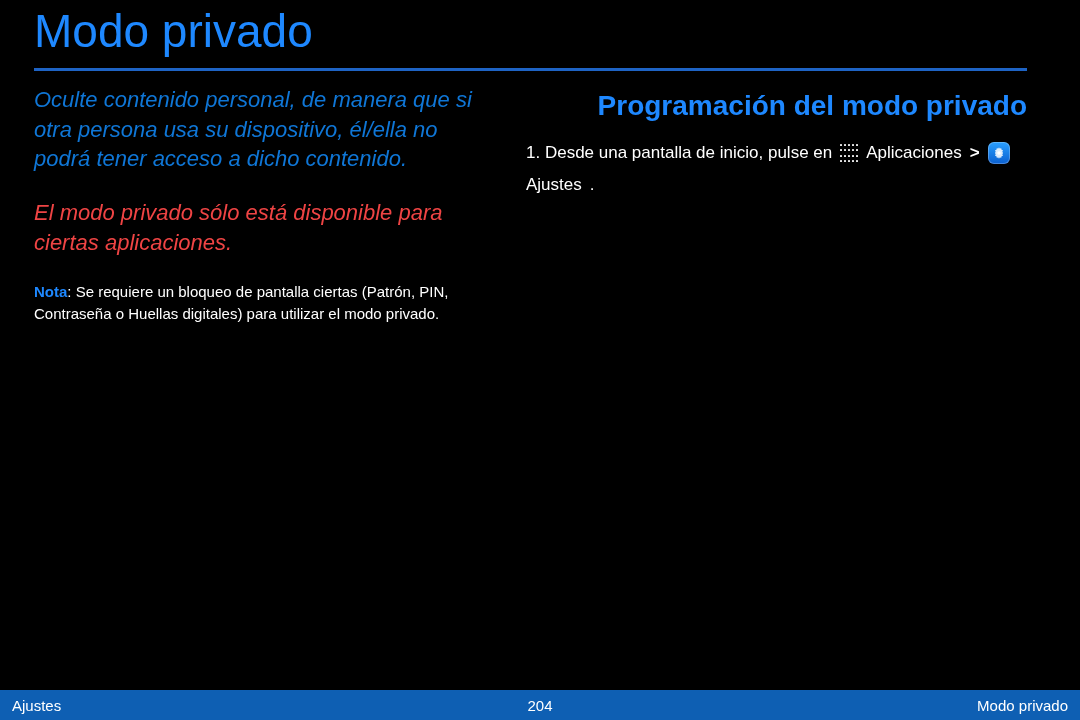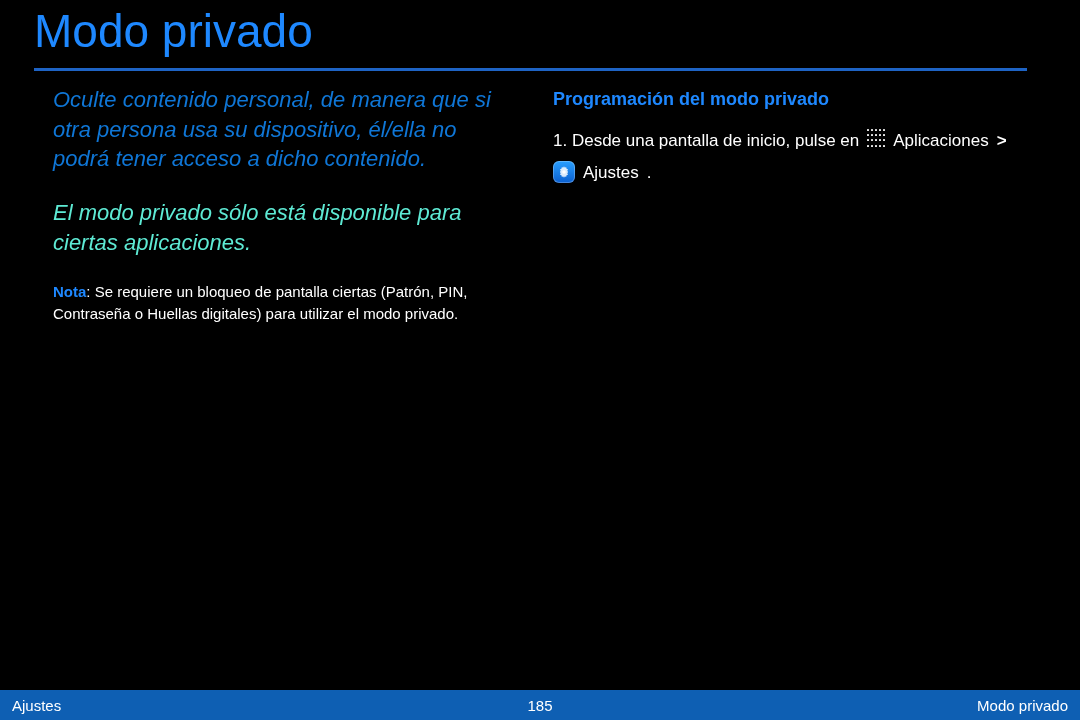--- a/index.html
+++ b/index.html
@@ -1,28 +1,28 @@
 <!DOCTYPE html>
 <html><head>
 <meta charset="utf-8">
 <style>
   * { box-sizing: border-box; margin: 0; padding: 0; }
   html, body { width: 1080px; height: 720px; background: #000; color: #fff; font-family: Arial, Helvetica, sans-serif; overflow: hidden; }
   .page { width: 1061px; height: 720px; position: relative; padding: 0 34px; }
   .title { color: #1e88ff; font-size: 46px; font-weight: 400; padding-top: 4px; padding-bottom: 6px; }
   .rule { height: 3px; background: #1e63c4; margin: 4px 0 14px 0; }
-  .columns { display: flex; gap: 40px; margin-left: 19px; }
+  .columns { display: flex; gap: 32px; }
   .col-left { width: 460px; }
   .col-right { flex: 1; }
   .intro { color: #0f76d6; font-style: italic; font-size: 22px; line-height: 1.35; margin-bottom: 24px; }
-  .avail { color: #5eead4; font-style: italic; font-size: 22px; line-height: 1.35; margin-bottom: 24px; }
+  .avail { color: #ef4444; font-style: italic; font-size: 22px; line-height: 1.35; margin-bottom: 24px; }
   .note { color: #fff; font-size: 15px; line-height: 1.45; }
   .note-label { color: #1e88ff; font-weight: 700; text-align: center; }
-  .section-h { color: #1e88ff; font-size: 18px; line-height: 1.2; margin-bottom: 18px; padding-top: 4px; }
-  .step { font-size: 17px; color: #fff; line-height: 1.45; display: flex; align-items: flex-start; gap: 8px; flex-wrap: wrap; }
+  .section-h { color: #1e88ff; font-size: 28px; line-height: 1.2; margin-bottom: 18px; padding-top: 4px; text-align: right; }
+  .step { font-size: 17px; color: #fff; line-height: 1.45; display: flex; align-items: center; gap: 8px; flex-wrap: wrap; }
   .apps-icon { display: inline-block; width: 18px; height: 18px; position: relative; }
   .apps-icon .dots { position: absolute; inset: 0; }
   .apps-icon .d { position: absolute; width: 2px; height: 2px; background: #e8e8e8; border-radius: 0.5px; }
   .gear-icon { display: inline-flex; width: 22px; height: 22px; border-radius: 6px; background: linear-gradient(180deg,#2aa0ff,#0a5fd0); align-items: center; justify-content: center; box-shadow: inset 0 0 0 1px rgba(255,255,255,0.25); }
   .gear-icon svg { width: 14px; height: 14px; }
   .gt { color: #fff; font-weight: 700; }
   .footer { position: absolute; left: 0; bottom: 0; width: 1080px; height: 30px; background: #0e5fb3; color: #fff; font-size: 15px; display: flex; align-items: center; justify-content: space-between; padding: 0 12px; }
   .footer .center { position: absolute; left: 0; right: 0; text-align: center; }
 </style>
 </head>
@@ -80,16 +80,16 @@
             </svg>
         </span>
         <span>Ajustes</span>
           <span>.</span>
       </div>
     </div>
   </div>
 
   <div class="footer">
     <span>Ajustes</span>
-    <span class="center">185</span>
+    <span class="center">204</span>
     <span>Modo privado</span>
   </div>
 </div>
 
 </body></html>

